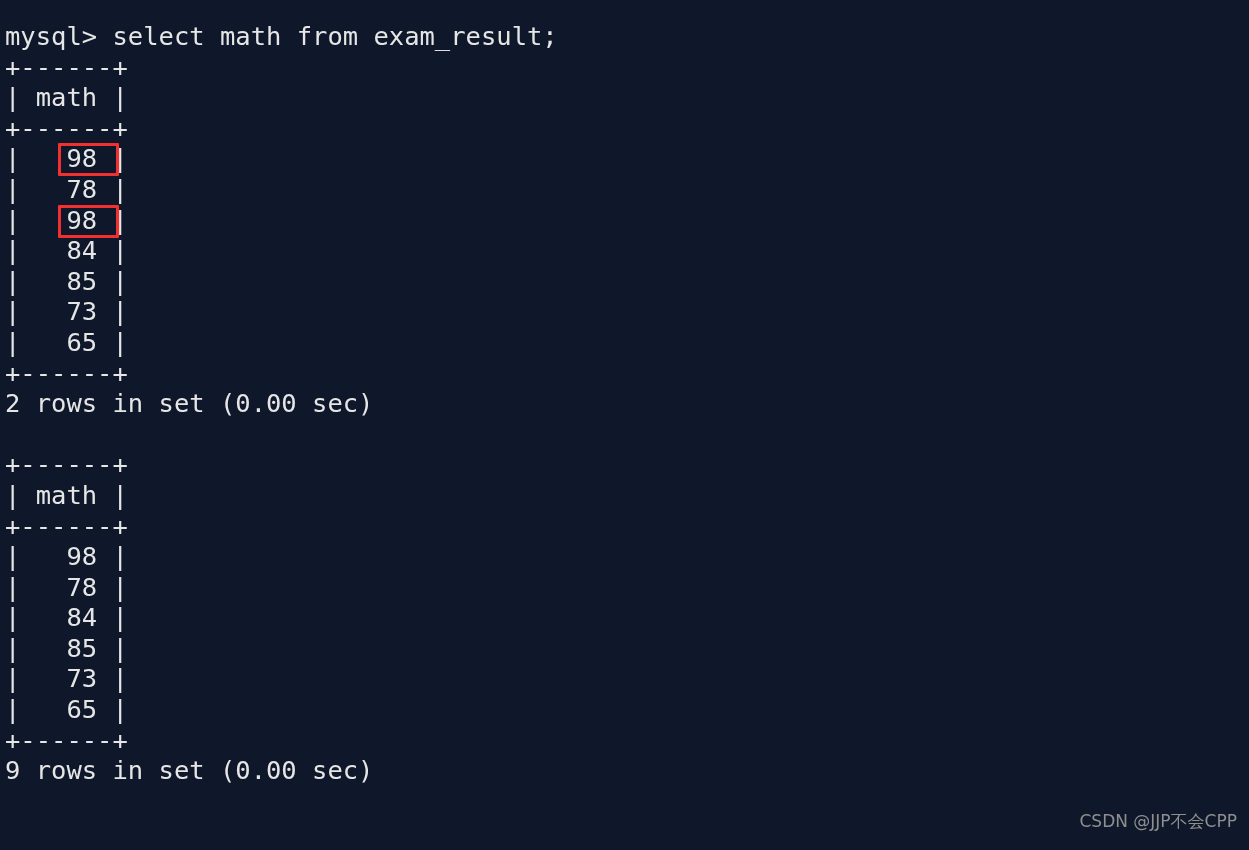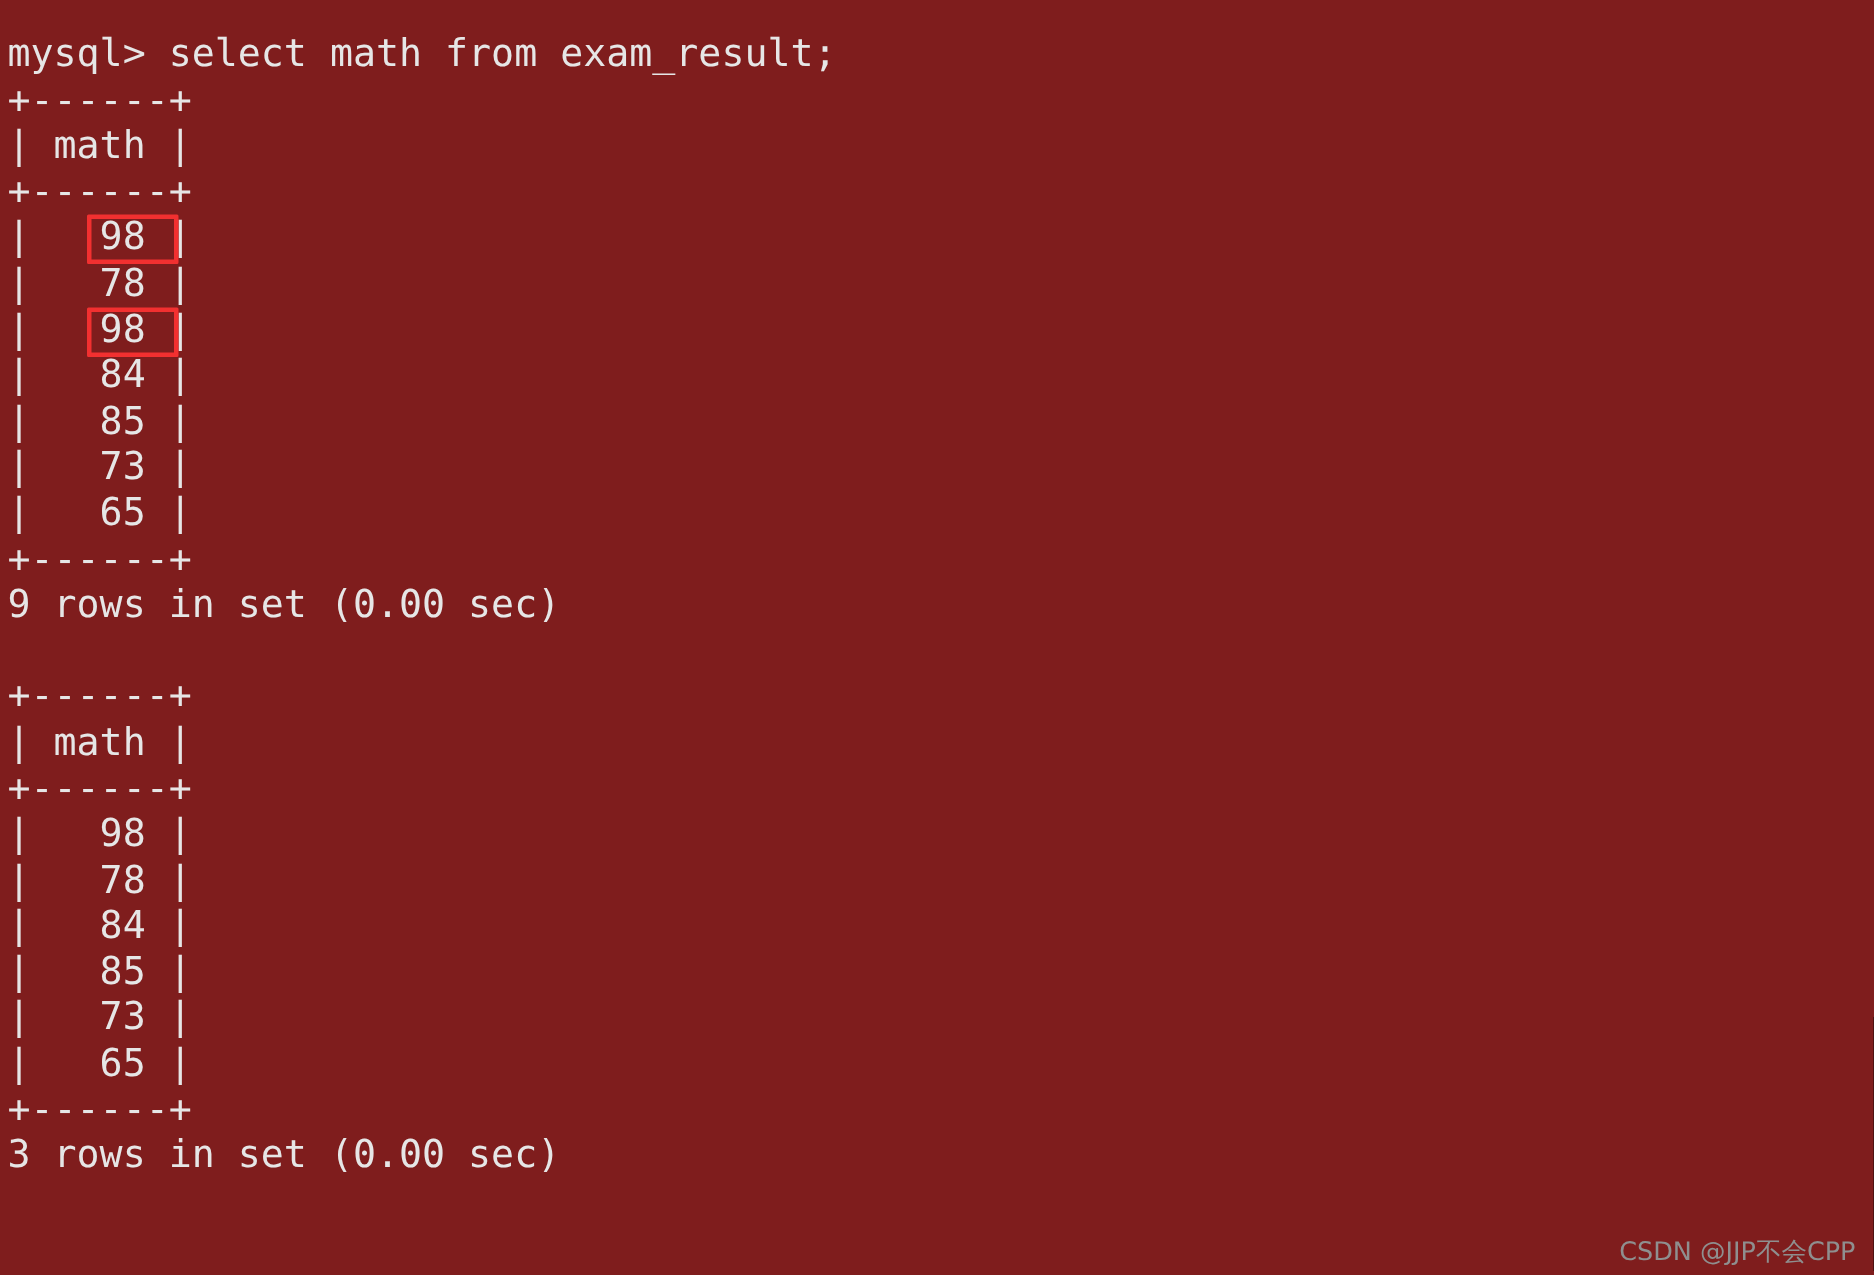--- a/index.html
+++ b/index.html
@@ -14,21 +14,21 @@
     overflow: hidden;
     position: relative;
     font-family: "DejaVu Sans Mono", "Liberation Mono", monospace;
   }
   #terminal {
     position: absolute;
     left: 0;
     top: 0;
     width: 1249px;
     height: 850px;
-    background: #7f1d1d;
+    background: #0f172a;
     padding: 0;
     box-sizing: border-box;
   }
   .screen {
     position: absolute;
     left: 5px;
     top: 21px;
     width: 1240px;
   }
   .line {
@@ -60,21 +60,21 @@
   }
   #hl-box-2 {
     left: 58px;
     top: 205px;
     width: 61px;
     height: 33px;
   }
   .watermark {
     position: absolute;
     right: 12px;
-    bottom: 4px;
+    bottom: 18px;
     color: #8f8f8f;
     font-family: "DejaVu Sans", "Liberation Sans", sans-serif;
     font-size: 17px;
     line-height: 22px;
     white-space: pre;
     text-align: right;
   }
 </style>
 </head>
 <body>
@@ -88,35 +88,35 @@
     <div class="line">| math |</div>
     <div class="line">+------+</div>
     <div class="line">|   98 |</div>
     <div class="line">|   78 |</div>
     <div class="line">|   98 |</div>
     <div class="line">|   84 |</div>
     <div class="line">|   85 |</div>
     <div class="line">|   73 |</div>
     <div class="line">|   65 |</div>
     <div class="line">+------+</div>
-    <div class="line">9 rows in set (0.00 sec)</div>
+    <div class="line">2 rows in set (0.00 sec)</div>
 
     <div class="line blank"></div>
 
     <div class="line">+------+</div>
     <div class="line">| math |</div>
     <div class="line">+------+</div>
     <div class="line">|   98 |</div>
     <div class="line">|   78 |</div>
     <div class="line">|   84 |</div>
     <div class="line">|   85 |</div>
     <div class="line">|   73 |</div>
     <div class="line">|   65 |</div>
     <div class="line">+------+</div>
-    <div class="line">3 rows in set (0.00 sec)</div>
+    <div class="line">9 rows in set (0.00 sec)</div>
 
   </div>
 
   <div id="hl-box-1" class="hl-box"></div>
   <div id="hl-box-2" class="hl-box"></div>
 
   <div class="watermark">CSDN @JJP不会CPP</div>
 
 </div>
 

